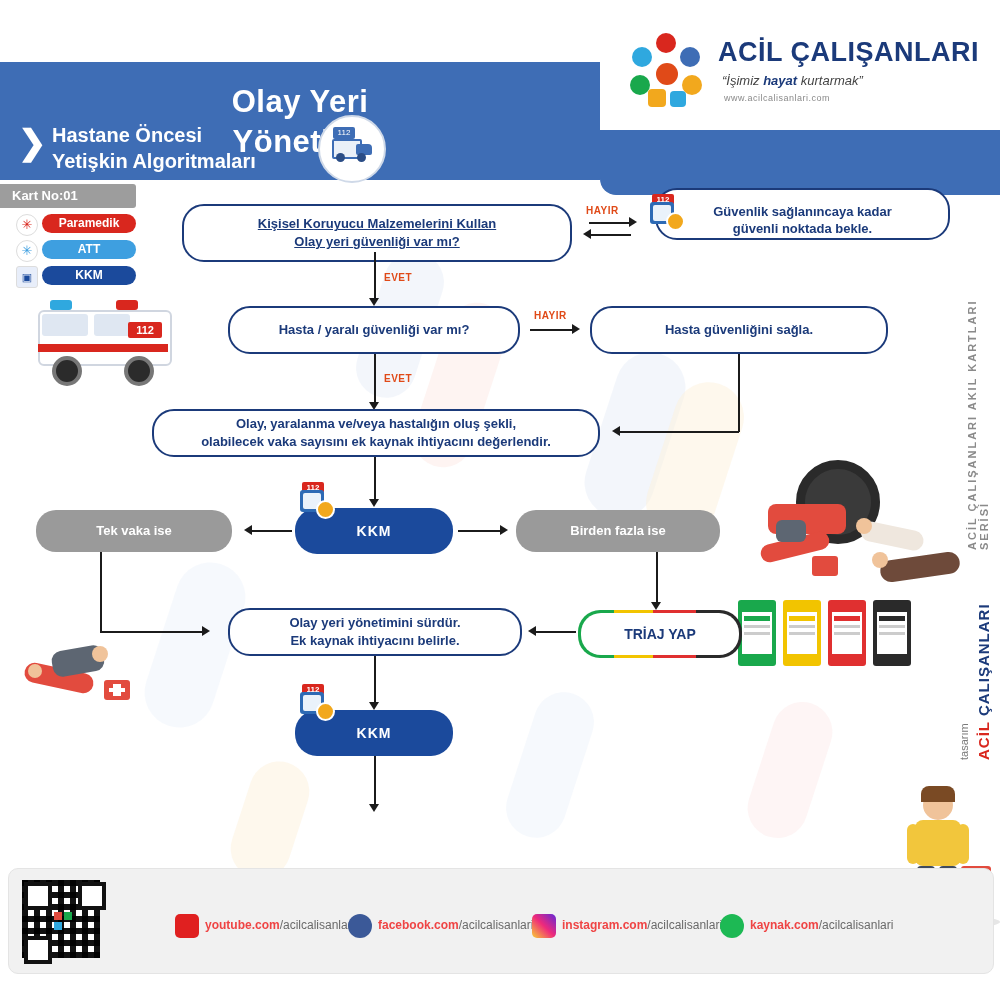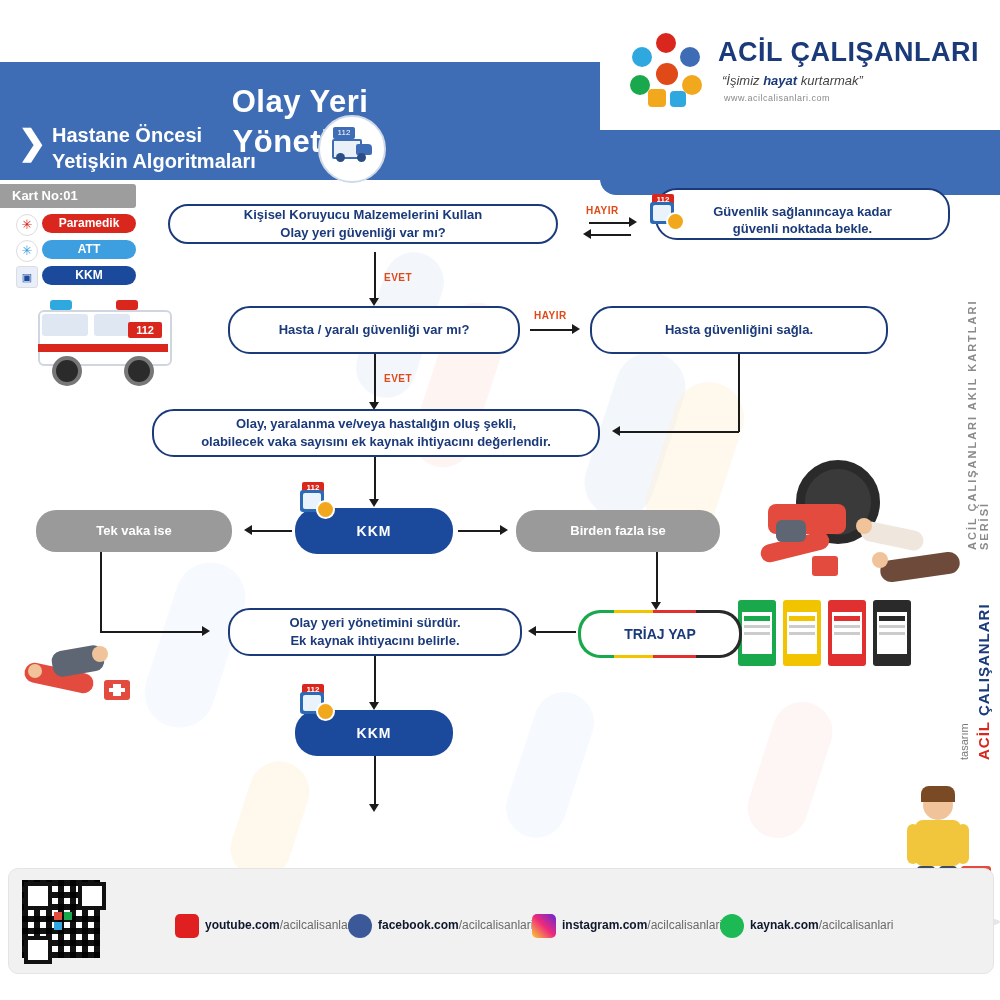--- a/index.html
+++ b/index.html
@@ -126,21 +126,21 @@
   
   .blob{position:absolute;border-radius:40px;opacity:.5;}
 
   
   .footer{
     position:absolute;left:8px;top:868px;width:984px;height:104px;
     background:#f1f1f1;border-radius:10px;border:1px solid #e4e4e4;
   }
   .qr{position:absolute;left:22px;top:880px;width:78px;height:78px;background:#fff;}
   .social{position:absolute;top:918px;font-size:12px;color:#2b2b2b;}
-  .social b{color:#0f172a;}
+  .social b{color:#ef4444;}
   .social .u{color:#6a6a6a;}
   .sico{position:absolute;top:-4px;left:-30px;width:24px;height:24px;border-radius:5px;}
 
   .boy{position:absolute;left:895px;top:790px;width:90px;height:130px;}
   .shadow{position:absolute;left:880px;top:915px;width:120px;height:14px;border-radius:50%;background:#e6e6e6;}
 
   .imgph{position:absolute;}
 </style>
 </head>
 <body>
@@ -270,21 +270,21 @@
       <div style="position:absolute;left:6px;top:32px;width:26px;height:3px;background:#ccc;"></div>
     </div>
     <div style="position:absolute;left:135px;top:0;width:38px;height:66px;background:#2a2a2a;border-radius:3px;">
       <div style="position:absolute;left:4px;top:12px;width:30px;height:42px;background:#fff;"></div>
       <div style="position:absolute;left:6px;top:16px;width:26px;height:5px;background:#2a2a2a;"></div>
       <div style="position:absolute;left:6px;top:25px;width:26px;height:3px;background:#ccc;"></div>
       <div style="position:absolute;left:6px;top:32px;width:26px;height:3px;background:#ccc;"></div>
     </div>
   </div>
 
-  <div class="node outline" style="left:168px;top:204px;width:390px;height:40px;">
+  <div class="node outline" style="left:182px;top:204px;width:390px;height:58px;text-decoration:underline;">
     <span style="white-space:pre-line;">Kişisel Koruyucu Malzemelerini Kullan
 Olay yeri güvenliği var mı?</span>
   </div>
 
   <div class="node outline" style="left:655px;top:188px;width:295px;height:52px;align-items:flex-end;">
     <span style="white-space:pre-line;">Güvenlik sağlanıncaya kadar
 güvenli noktada bekle.</span>
   </div>
   <div class="kkmico" style="left:650px;top:196px;">
     <div class="cap">112</div>

